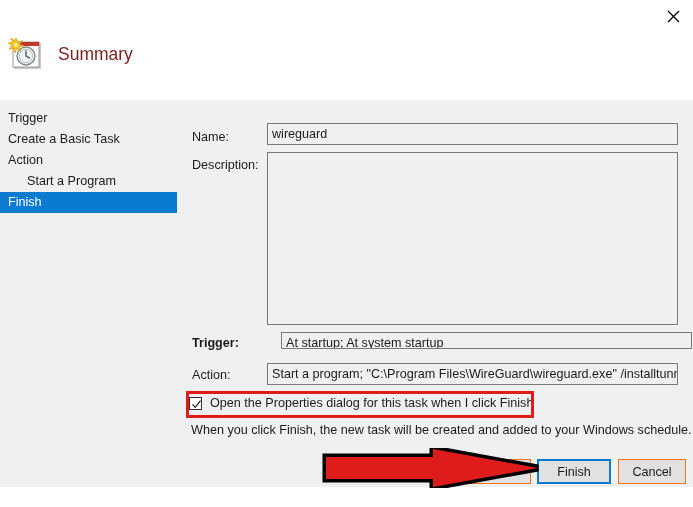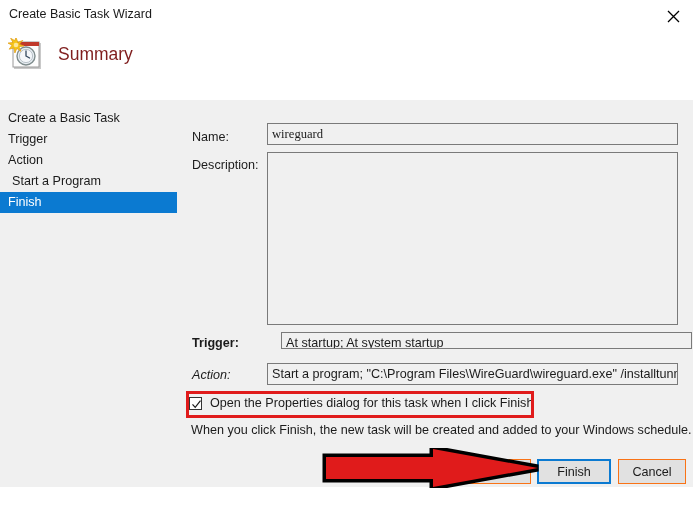--- a/index.html
+++ b/index.html
@@ -72,21 +72,21 @@
   }
   .sidebar-item {
     height: 21px;
     line-height: 21px;
     font-size: 12.6px;
     color: #1b1b1b;
     padding-left: 8px;
     white-space: nowrap;
     cursor: default;
   }
-  .sidebar-item.indented { padding-left: 12px; }
+  .sidebar-item.indented { padding-left: 27px; }
   .sidebar-item.selected {
     background: #0b7ad1;
     color: #ffffff;
     width: 177px;
     box-sizing: border-box;
   }
 
   
   .form-label {
     position: absolute;
@@ -102,26 +102,26 @@
     font-family: "Liberation Sans", sans-serif;
     font-size: 12.6px;
     color: #1b1b1b;
     padding: 2px 0 0 4px;
     overflow: hidden;
     white-space: nowrap;
     line-height: 17px;
   }
 
   #label-name    { left: 192px; top: 130px; text-align: right; }
-  #input-name    { left: 267px; top: 123px; width: 411px; height: 22px; font-family: Liberation Serif, serif; }
+  #input-name    { left: 267px; top: 123px; width: 411px; height: 22px; }
   #label-description { left: 192px; top: 158px; }
   #input-description { left: 267px; top: 152px; width: 411px; height: 173px; }
   #label-trigger { left: 192px; top: 336px; font-weight: bold; }
   #input-trigger { left: 281px; top: 332px; width: 411px; height: 17px; }
-  #label-action  { left: 192px; top: 368px; font-style: italic; }
+  #label-action  { left: 192px; top: 368px; }
   #input-action  { left: 267px; top: 363px; width: 411px; height: 22px; }
 
   
   #checkbox-row {
     position: absolute;
     left: 189px; top: 396px;
     display: flex;
     align-items: center;
     cursor: pointer;
   }
@@ -187,21 +187,20 @@
     width: 220px; height: 40px;
     pointer-events: none;
   }
 </style>
 </head>
 <body>
 
 <div id="wizard-window">
 
   <div id="title-bar">
-    <div id="window-title">Create Basic Task Wizard</div>
     <div id="close-button">
       <svg width="13" height="13" viewBox="0 0 13 13">
         <path d="M1,1 L12,12 M12,1 L1,12" stroke="#000000" stroke-width="1.3" fill="none"></path>
       </svg>
     </div>
   </div>
 
   <div id="header-icon">
     <svg width="36" height="34" viewBox="0 0 36 34">
 
@@ -216,22 +215,22 @@
 
       <g transform="translate(8,7)">
         <path d="M0,-7.5 L1.9,-2.6 L6.8,-4.6 L3.3,-0.8 L8,1 L2.9,1.7 L5,6.3 L0.8,3.4 L-1.1,8 L-2.1,3 L-6.8,4.2 L-4,0.2 L-8,-1.9 L-3,-2.6 L-5.4,-6.8 L-1.3,-4.4 Z" fill="#f5c518" stroke="#e09b12" stroke-width="0.7"></path>
         <circle cx="0" cy="0" r="2.3" fill="#fde79a"></circle>
       </g>
     </svg>
   </div>
   <div id="page-heading">Summary</div>
 
   <div id="sidebar">
+    <div class="sidebar-item">Trigger</div>
     <div class="sidebar-item">Create a Basic Task</div>
-    <div class="sidebar-item">Trigger</div>
     <div class="sidebar-item">Action</div>
     <div class="sidebar-item indented">Start a Program</div>
     <div class="sidebar-item selected">Finish</div>
   </div>
 
   <div class="form-label" id="label-name">Name:</div>
   <div class="form-input" id="input-name">wireguard</div>
 
   <div class="form-label" id="label-description">Description:</div>
   <div class="form-input" id="input-description"></div>

